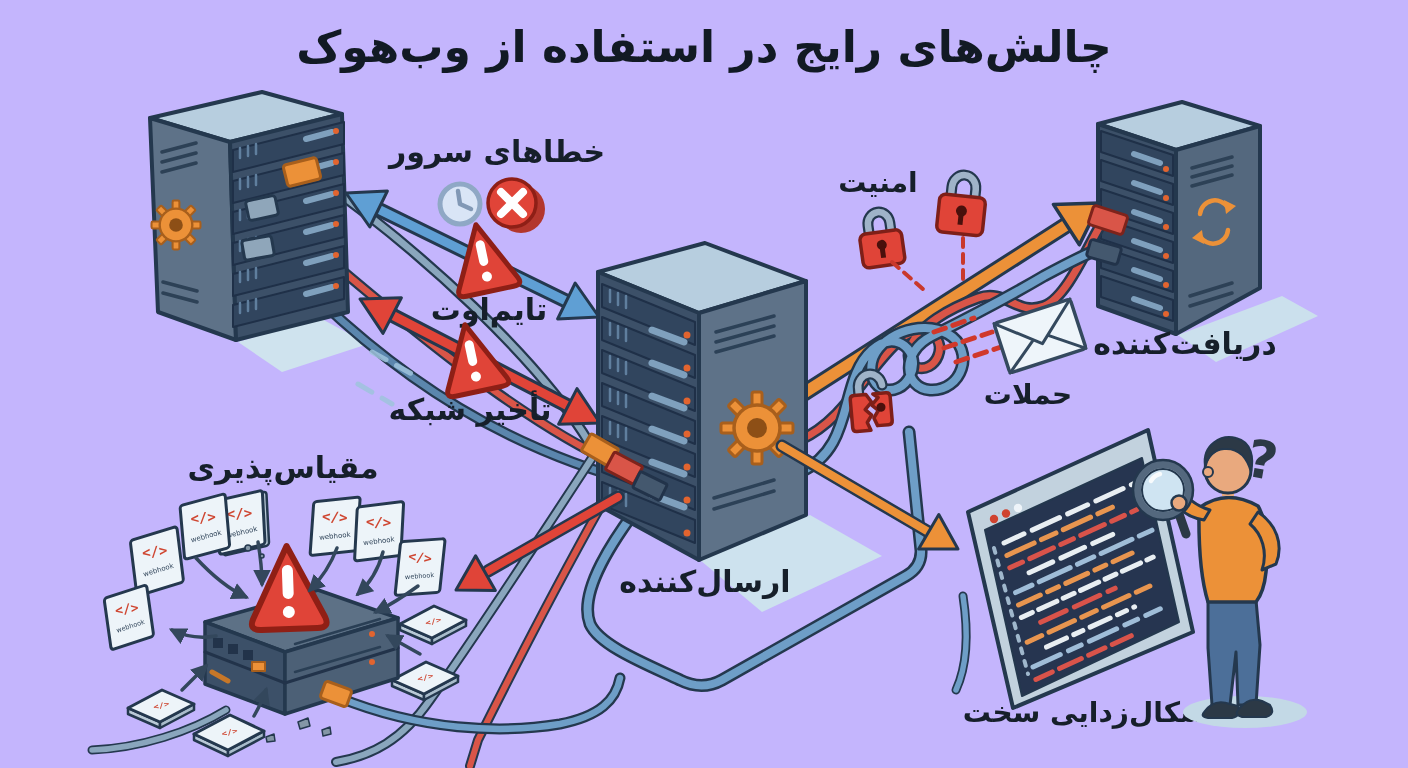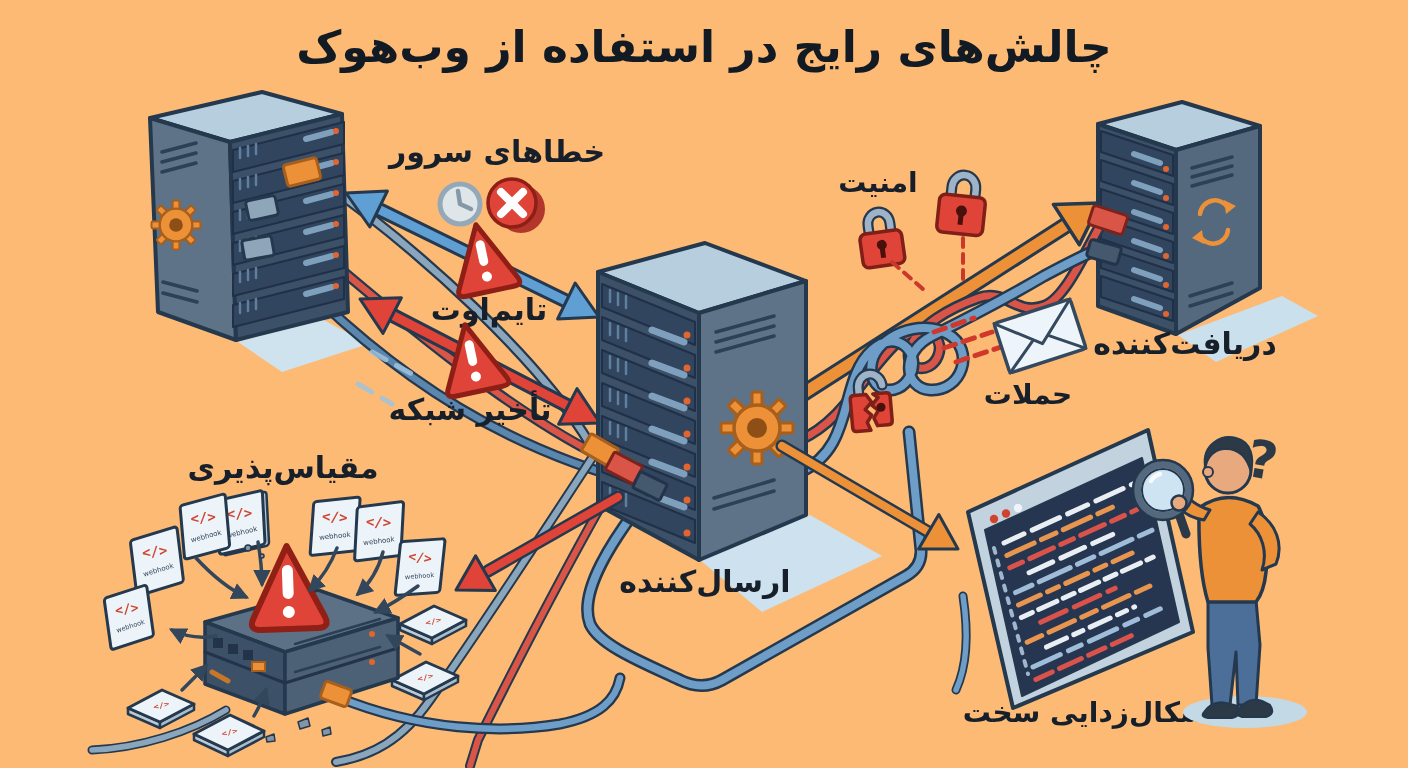--- a/index.html
+++ b/index.html
@@ -1,16 +1,16 @@
 <!DOCTYPE html>
 <html><head>
 <meta charset="utf-8">
 <style>
   html,body{margin:0;padding:0;background:#ddeef6;}
-  .stage{position:relative;width:1408px;height:768px;overflow:hidden;background:#fdba74;
+  .stage{position:relative;width:1408px;height:768px;overflow:hidden;background:#c4b5fd;
          font-family:"DejaVu Sans","Liberation Sans",sans-serif;}
   svg{position:absolute;left:0;top:0;}
   svg *{stroke-linejoin:round;stroke-linecap:round;}
   .lbl{font-family:"DejaVu Sans","Liberation Sans",sans-serif;font-weight:bold;fill:#161f2a;
        direction:rtl;unicode-bidi:isolate;}
   .title{font-size:44px;fill:#121a24;}
   .big{font-size:30px;}
   .mid{font-size:28px;}
   .code{font-family:"DejaVu Sans Mono","Liberation Mono",monospace;font-weight:bold;}
 </style>

